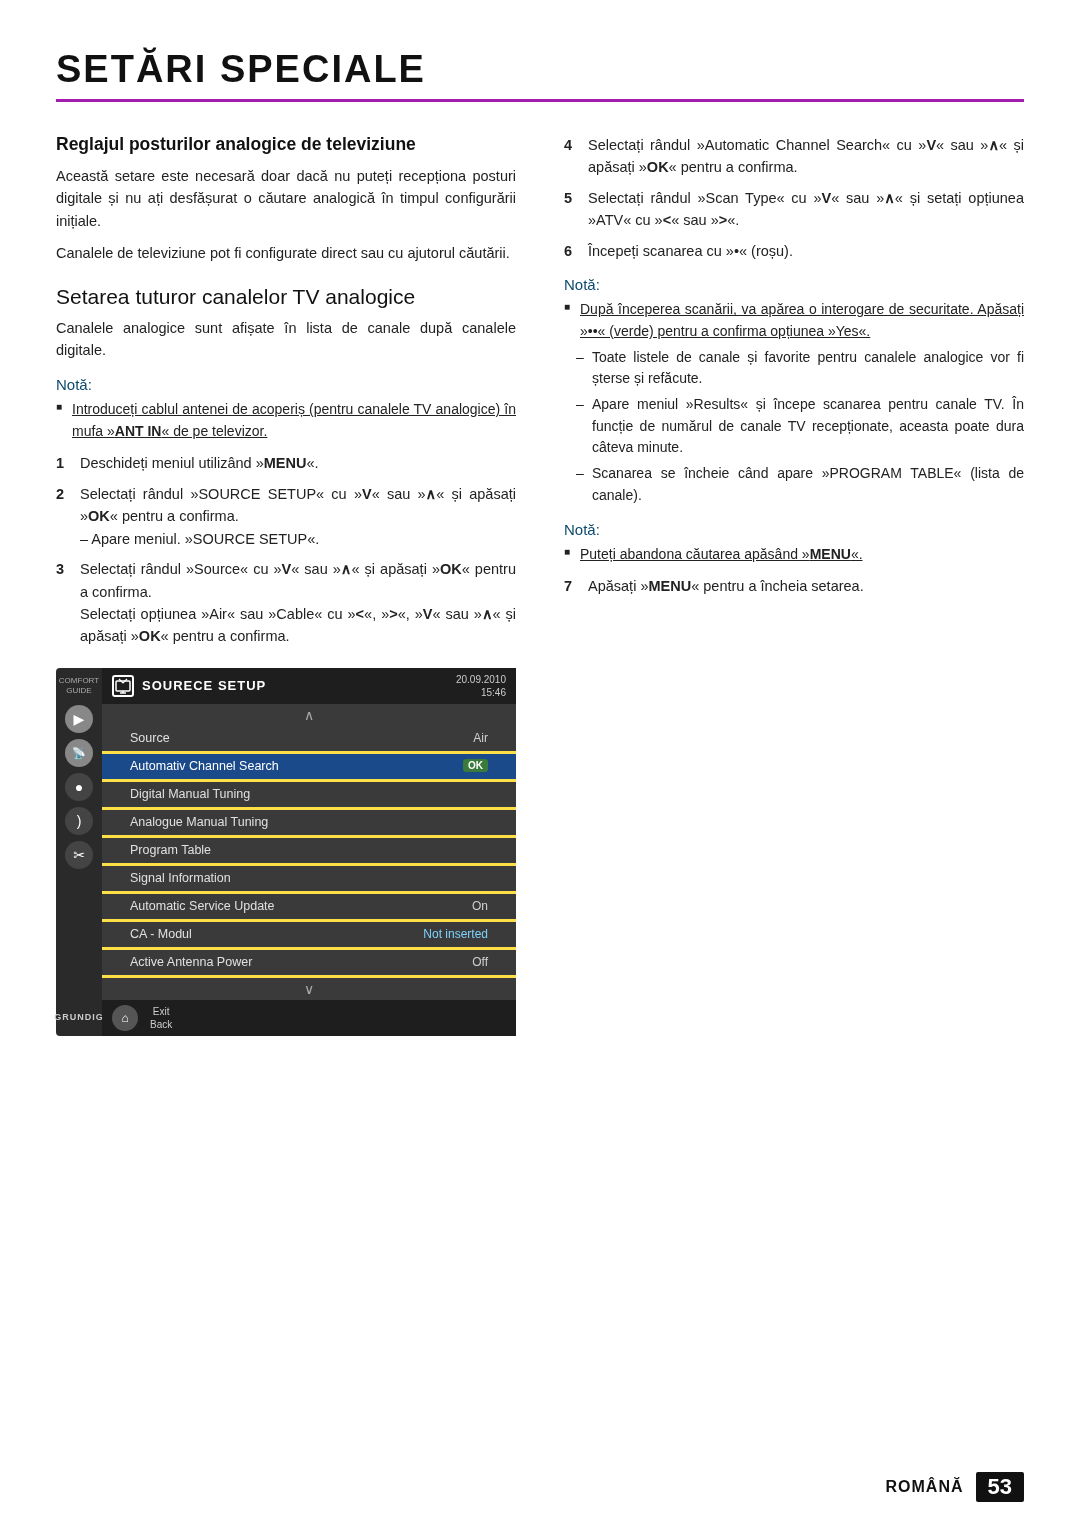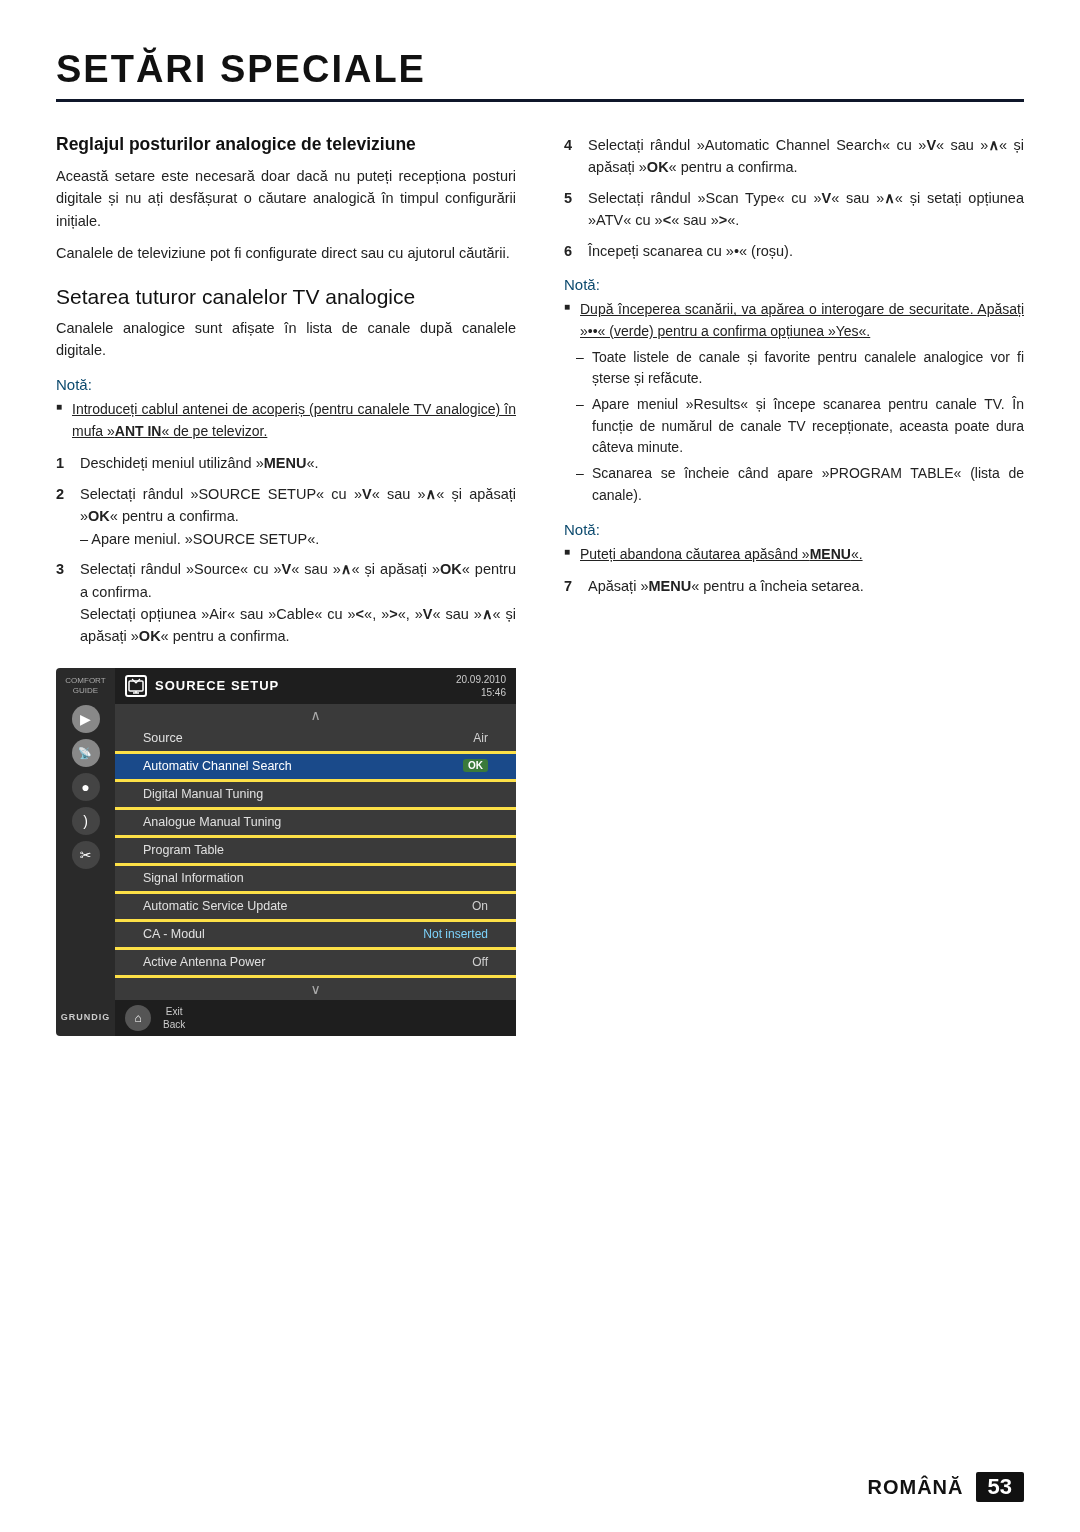--- a/index.html
+++ b/index.html
@@ -17,21 +17,21 @@
       padding: 48px 56px 60px 56px;
     }
 
     
     .page-title {
       font-size: 38px;
       font-weight: 900;
       text-transform: uppercase;
       letter-spacing: 2px;
       color: #111;
-      border-bottom: 3px solid #0f172a;
+      border-bottom: 3px solid #a21caf;
       padding-bottom: 8px;
       margin-bottom: 32px;
       display: block;
     }
 
     
     .content-columns {
       display: flex;
       gap: 48px;
     }
@@ -153,21 +153,21 @@
       font-weight: 700;
     }
 
     
     .tv-screen-container {
       display: flex;
       margin-top: 20px;
     }
 
     .tv-sidebar {
-      width: 59px;
+      width: 46px;
       background: #2a2a2a;
       border-radius: 4px 0 0 4px;
       display: flex;
       flex-direction: column;
       align-items: center;
       padding: 8px 0;
       gap: 6px;
     }
 
     .tv-sidebar-top {
@@ -325,21 +325,21 @@
     .page-footer {
       position: absolute;
       bottom: 30px;
       right: 56px;
       display: flex;
       align-items: center;
       gap: 12px;
     }
 
     .page-footer-lang {
-      font-size: 20px;
+      font-size: 16px;
       font-weight: 700;
       color: #111;
       letter-spacing: 1px;
     }
 
     .page-footer-num {
       font-size: 22px;
       font-weight: 700;
       color: #fff;
       background: #111;

